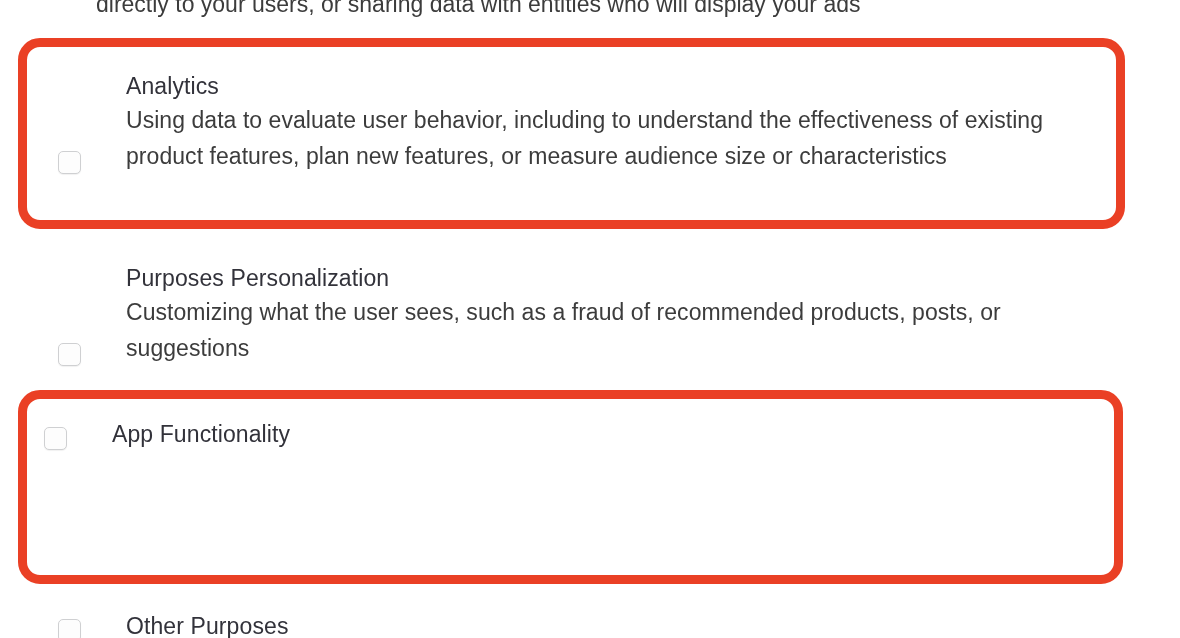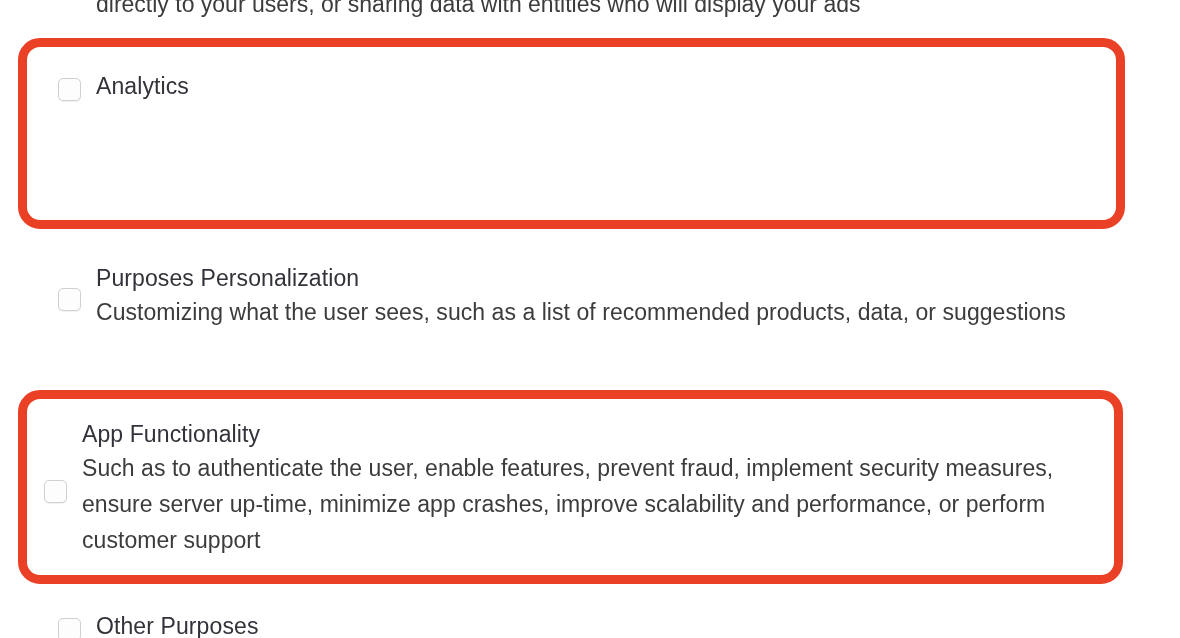--- a/index.html
+++ b/index.html
@@ -29,22 +29,23 @@
     font-size: 23px;
     line-height: 36px;
     color: #3c3c3c;
     white-space: nowrap;
   }
 
   
   .purpose-row {
     position: absolute;
     display: flex;
-    align-items: center;
+    align-items: flex-end;
     box-sizing: border-box;
+    gap: 30px;
   }
 
   .checkbox {
     flex: 0 0 auto;
     width: 23px;
     height: 23px;
     margin-top: 6px;
     border: 1px solid #cfd0d2;
     border-radius: 5px;
     background: #fdfdfd;
@@ -96,36 +97,36 @@
 <body>
 
 <div id="screen">
 
   <div class="cutoff-line">directly to your users, or sharing data with entities who will display your ads</div>
 
   <div class="purpose-row" id="row-analytics">
     <div class="checkbox"></div>
     <div class="text-col">
       <div class="purpose-title">Analytics</div>
+      <div class="purpose-desc">Using data to evaluate user behavior, including to understand the effectiveness of existing product features, plan new features, or measure audience size or characteristics</div>
     </div>
   </div>
 
   <div class="purpose-row" id="row-personalization">
     <div class="checkbox"></div>
     <div class="text-col">
       <div class="purpose-title">Purposes Personalization</div>
-      <div class="purpose-desc">Customizing what the user sees, such as a list of recommended products, data, or suggestions</div>
+      <div class="purpose-desc">Customizing what the user sees, such as a fraud of recommended products, posts, or suggestions</div>
     </div>
   </div>
 
   <div class="purpose-row" id="row-appfunc">
     <div class="checkbox"></div>
     <div class="text-col">
       <div class="purpose-title">App Functionality</div>
-      <div class="purpose-desc">Such as to authenticate the user, enable features, prevent fraud, implement security measures, ensure server up-time, minimize app crashes, improve scalability and performance, or perform customer support</div>
     </div>
   </div>
 
   <div class="purpose-row" id="row-other">
     <div class="checkbox"></div>
     <div class="text-col">
       <div class="purpose-title">Other Purposes</div>
     </div>
   </div>
 

